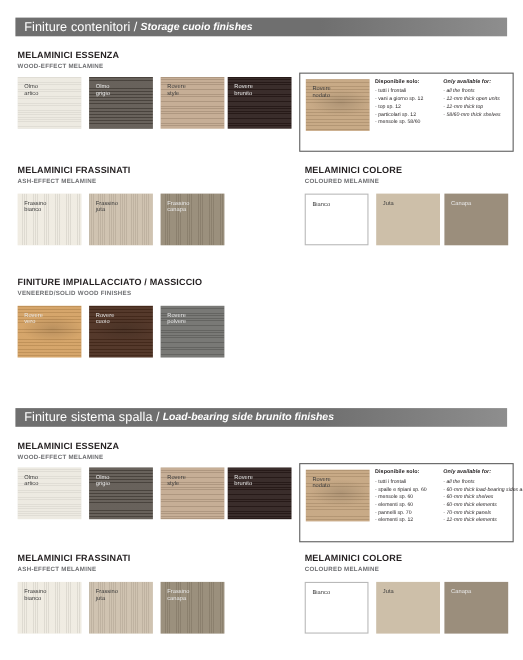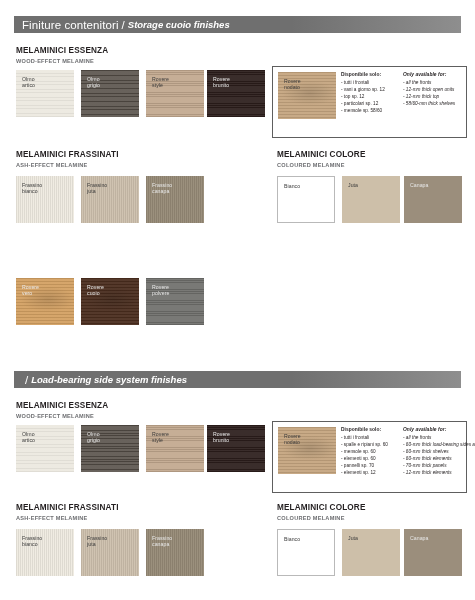--- a/index.html
+++ b/index.html
@@ -216,38 +216,43 @@
     </div>
     <div class="sw light outline" style="left: 277px; top: 176px; background: rgb(255, 255, 255);">
       <div class="lbl">Bianco</div>
     </div>
     <div class="sw light" style="left: 342px; top: 176px; background: rgb(205, 191, 169);">
       <div class="lbl">Juta</div>
     </div>
     <div class="sw dark" style="left: 404px; top: 176px; background: rgb(155, 142, 124);">
       <div class="lbl">Canapa</div>
     </div>
+    <div class="grp" style="top: 252px; left: 16px;">
+      <div class="t1">FINITURE IMPIALLACCIATO / MASSICCIO</div>
+      <div class="t2">VENEERED/SOLID WOOD FINISHES</div>
+    </div>
     <div class="sw dark" style="left: 16px; top: 278px; background: rgb(211, 160, 98);">
       <div class="grain g-wavy"></div>
       <div class="lbl">Rovere
 vero</div>
     </div>
     <div class="sw dark" style="left: 81px; top: 278px; background: rgb(74, 45, 30);">
       <div class="grain g-wavy"></div>
       <div class="lbl">Rovere
 cuoio</div>
     </div>
     <div class="sw dark" style="left: 146px; top: 278px; background: rgb(111, 111, 108);">
       <div class="grain g-med"></div>
       <div class="lbl">Rovere
 polvere</div>
     </div>
     <div class="banner" style="top: 371px;">
+      <span class="it">Finiture sistema spalla</span>
       <span class="sep">/</span>
-      <span class="en">Load-bearing side system finishes</span>
+      <span class="en">Load-bearing side brunito finishes</span>
     </div>
     <div class="grp" style="top: 401px; left: 16px;">
       <div class="t1">MELAMINICI ESSENZA</div>
       <div class="t2">WOOD-EFFECT MELAMINE</div>
     </div>
     <div class="sw light" style="left: 16px; top: 425px; background: rgb(236, 233, 224);">
       <div class="grain g-fine"></div>
       <div class="lbl">Olmo
 artico</div>
     </div>

